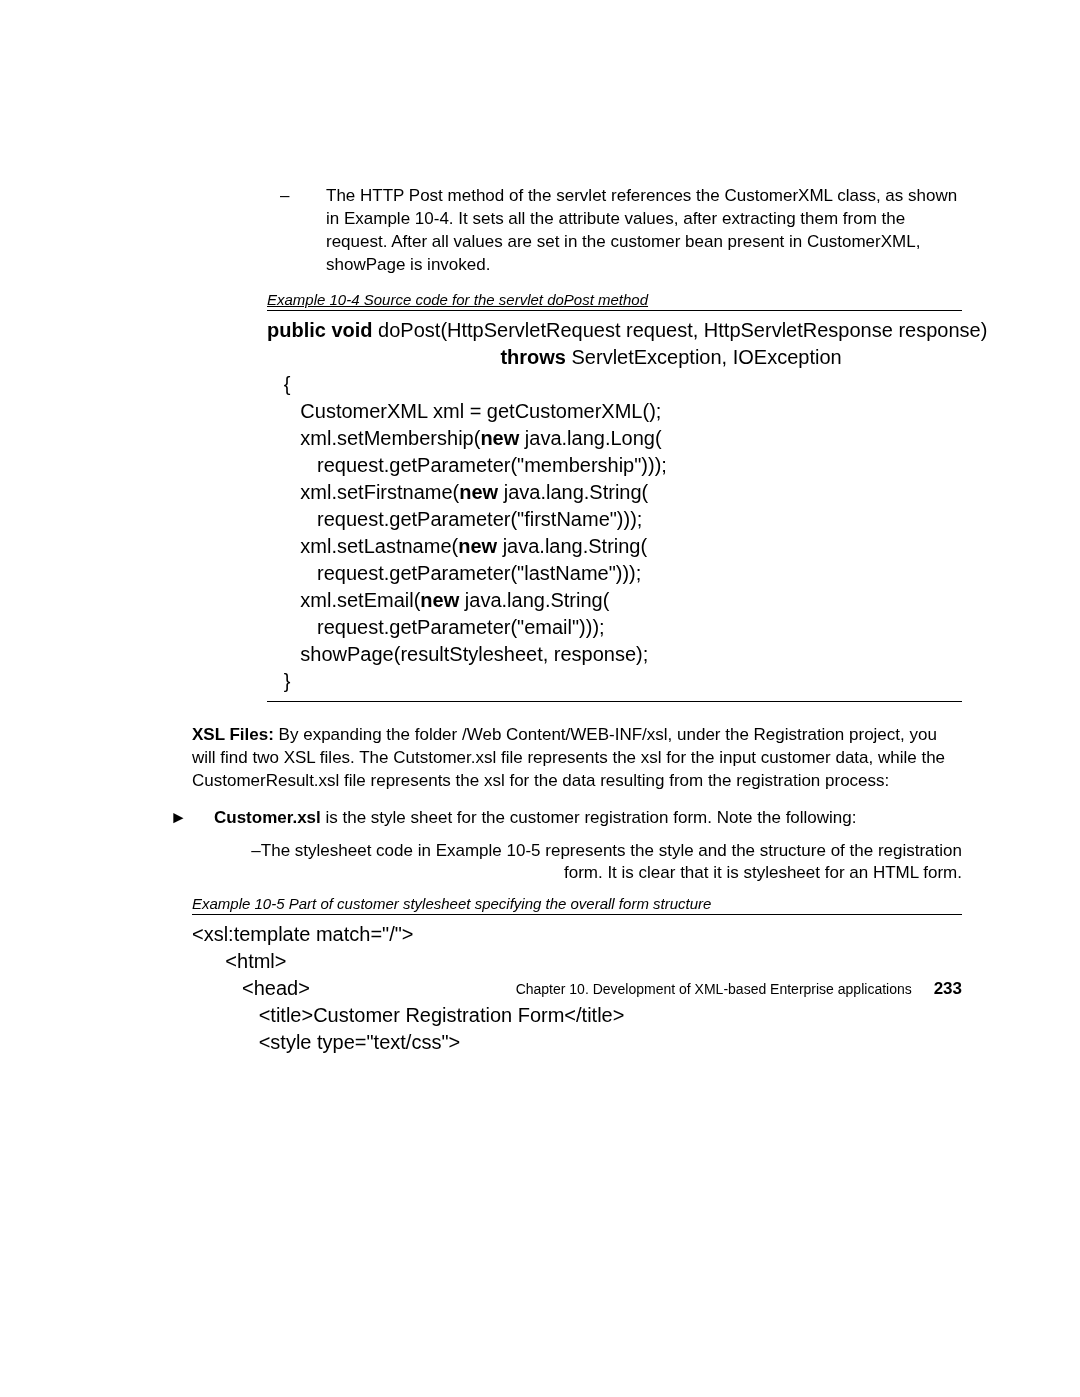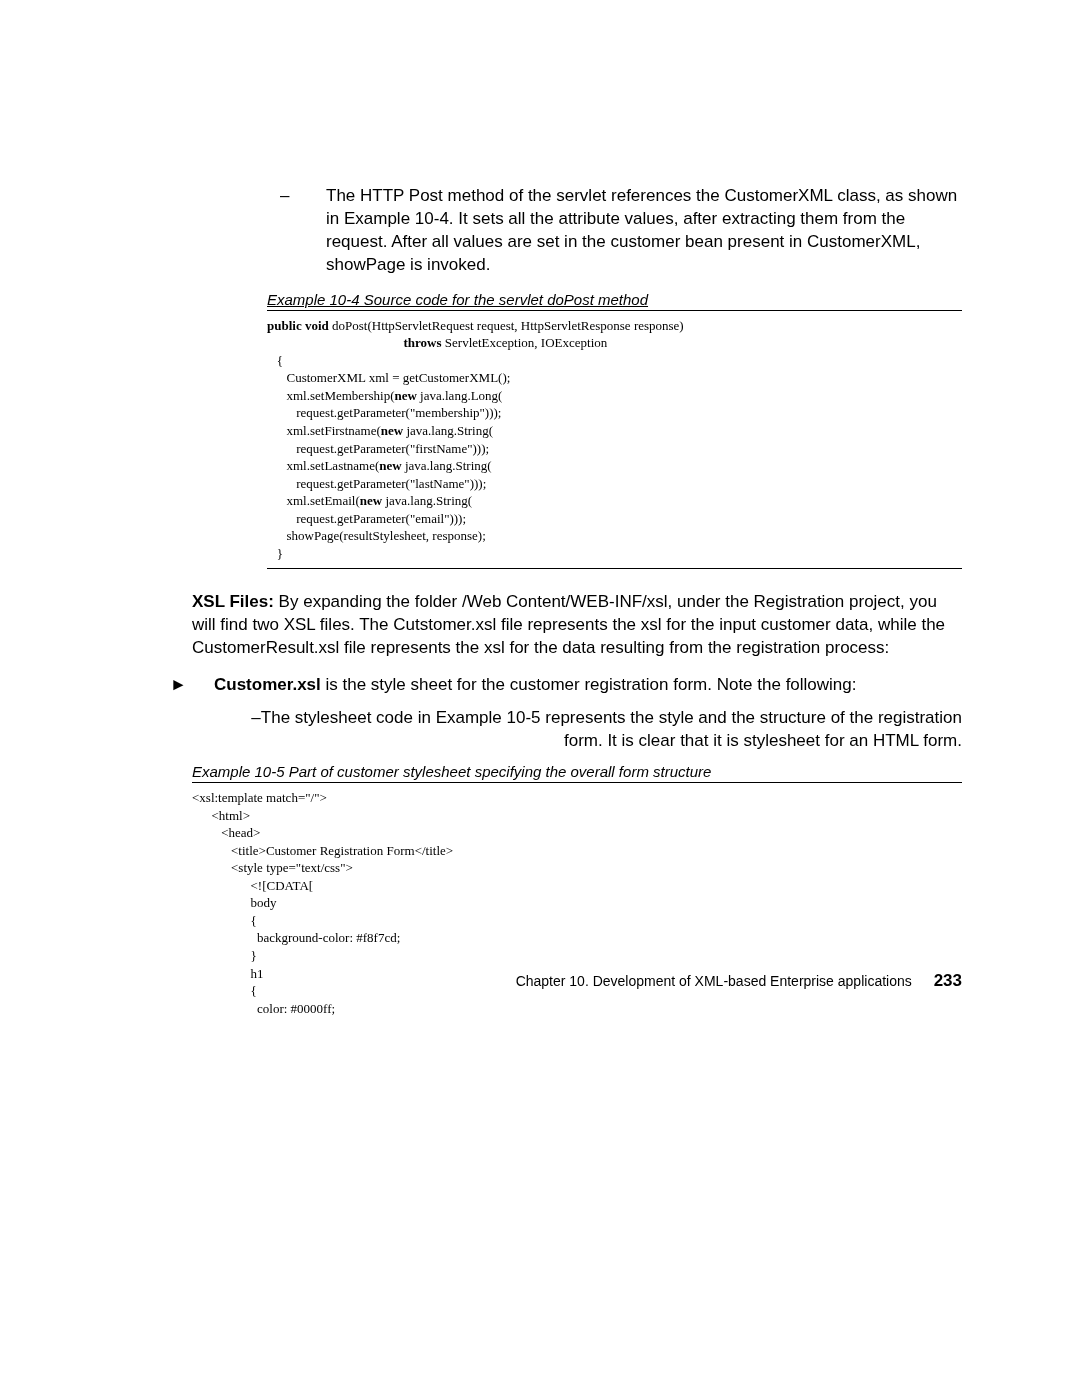--- a/index.html
+++ b/index.html
@@ -38,22 +38,22 @@
     border: none;
     border-top: 1.5px solid #000;
     margin: 0 0 6px 0;
   }
   hr.bottom {
     border: none;
     border-top: 1.5px solid #000;
     margin: 6px 0 22px 0;
   }
   pre.code {
-    font-family: Liberation Serif, serif;
-    font-size: 13px;
+    font-family: Liberation Sans, sans-serif;
+    font-size: 20px;
     line-height: 1.35;
     white-space: pre;
     margin: 0;
   }
   pre.code .bold { font-weight: bold; }
   .body-para {
     margin: 0 0 14px 0;
     line-height: 1.35;
     margin-left: -75px;
   }
@@ -75,21 +75,21 @@
   .caption2 {
     font-style: italic;
     font-size: 15px;
     margin: 6px 0 2px -75px;
   }
   .code-block-2 {
     margin-left: -75px;
   }
   .footer {
     position: absolute;
-    bottom: 62px;
+    bottom: 54px;
     right: 150px;
     font-size: 14px;
   }
   .footer .pn {
     font-weight: bold;
     font-size: 17px;
     margin-left: 18px;
   }
   .tri {
     display: inline-block;

